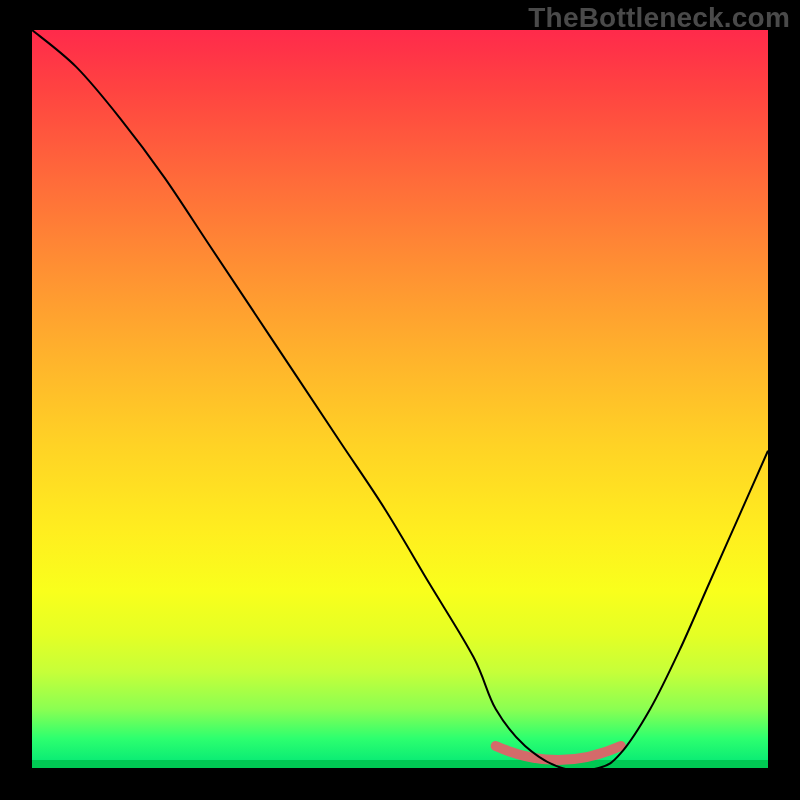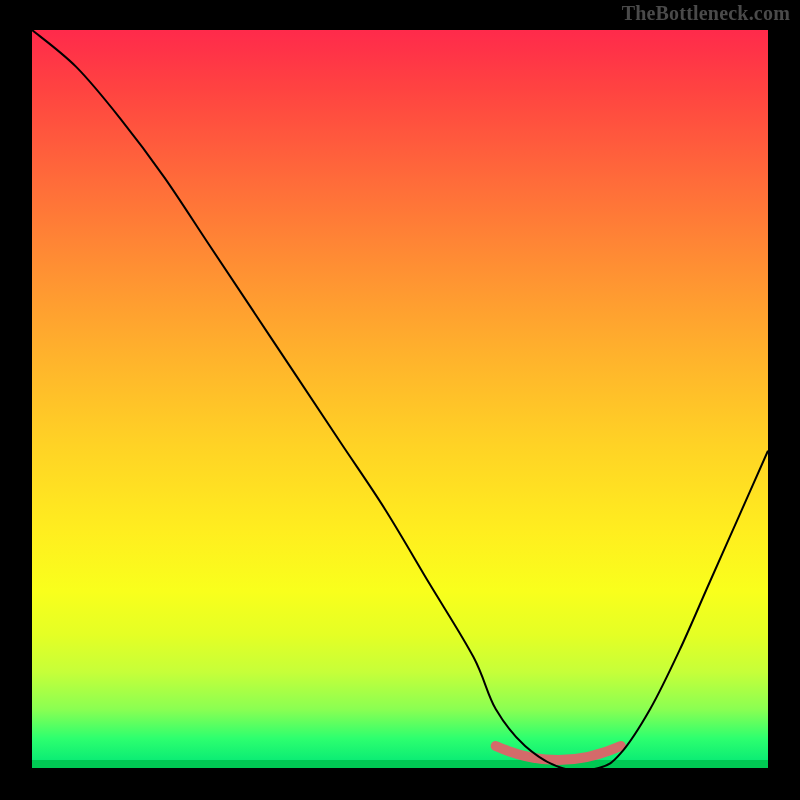--- a/index.html
+++ b/index.html
@@ -15,25 +15,24 @@
     position: relative;
     width: 800px;
     height: 800px;
     background: #000;
   }
   .watermark {
     position: absolute;
     top: 2px;
     right: 10px;
     color: #4a4a4a;
-    font-size: 20px;
+    font-size: 28px;
     font-weight: 600;
     letter-spacing: 0.2px;
     z-index: 20;
-    font-family: Liberation Serif, serif;
   }
   .plot {
     position: absolute;
     left: 32px;
     top: 30px;
     width: 736px;
     height: 738px;
   }
   .gradient {
     position: absolute;

